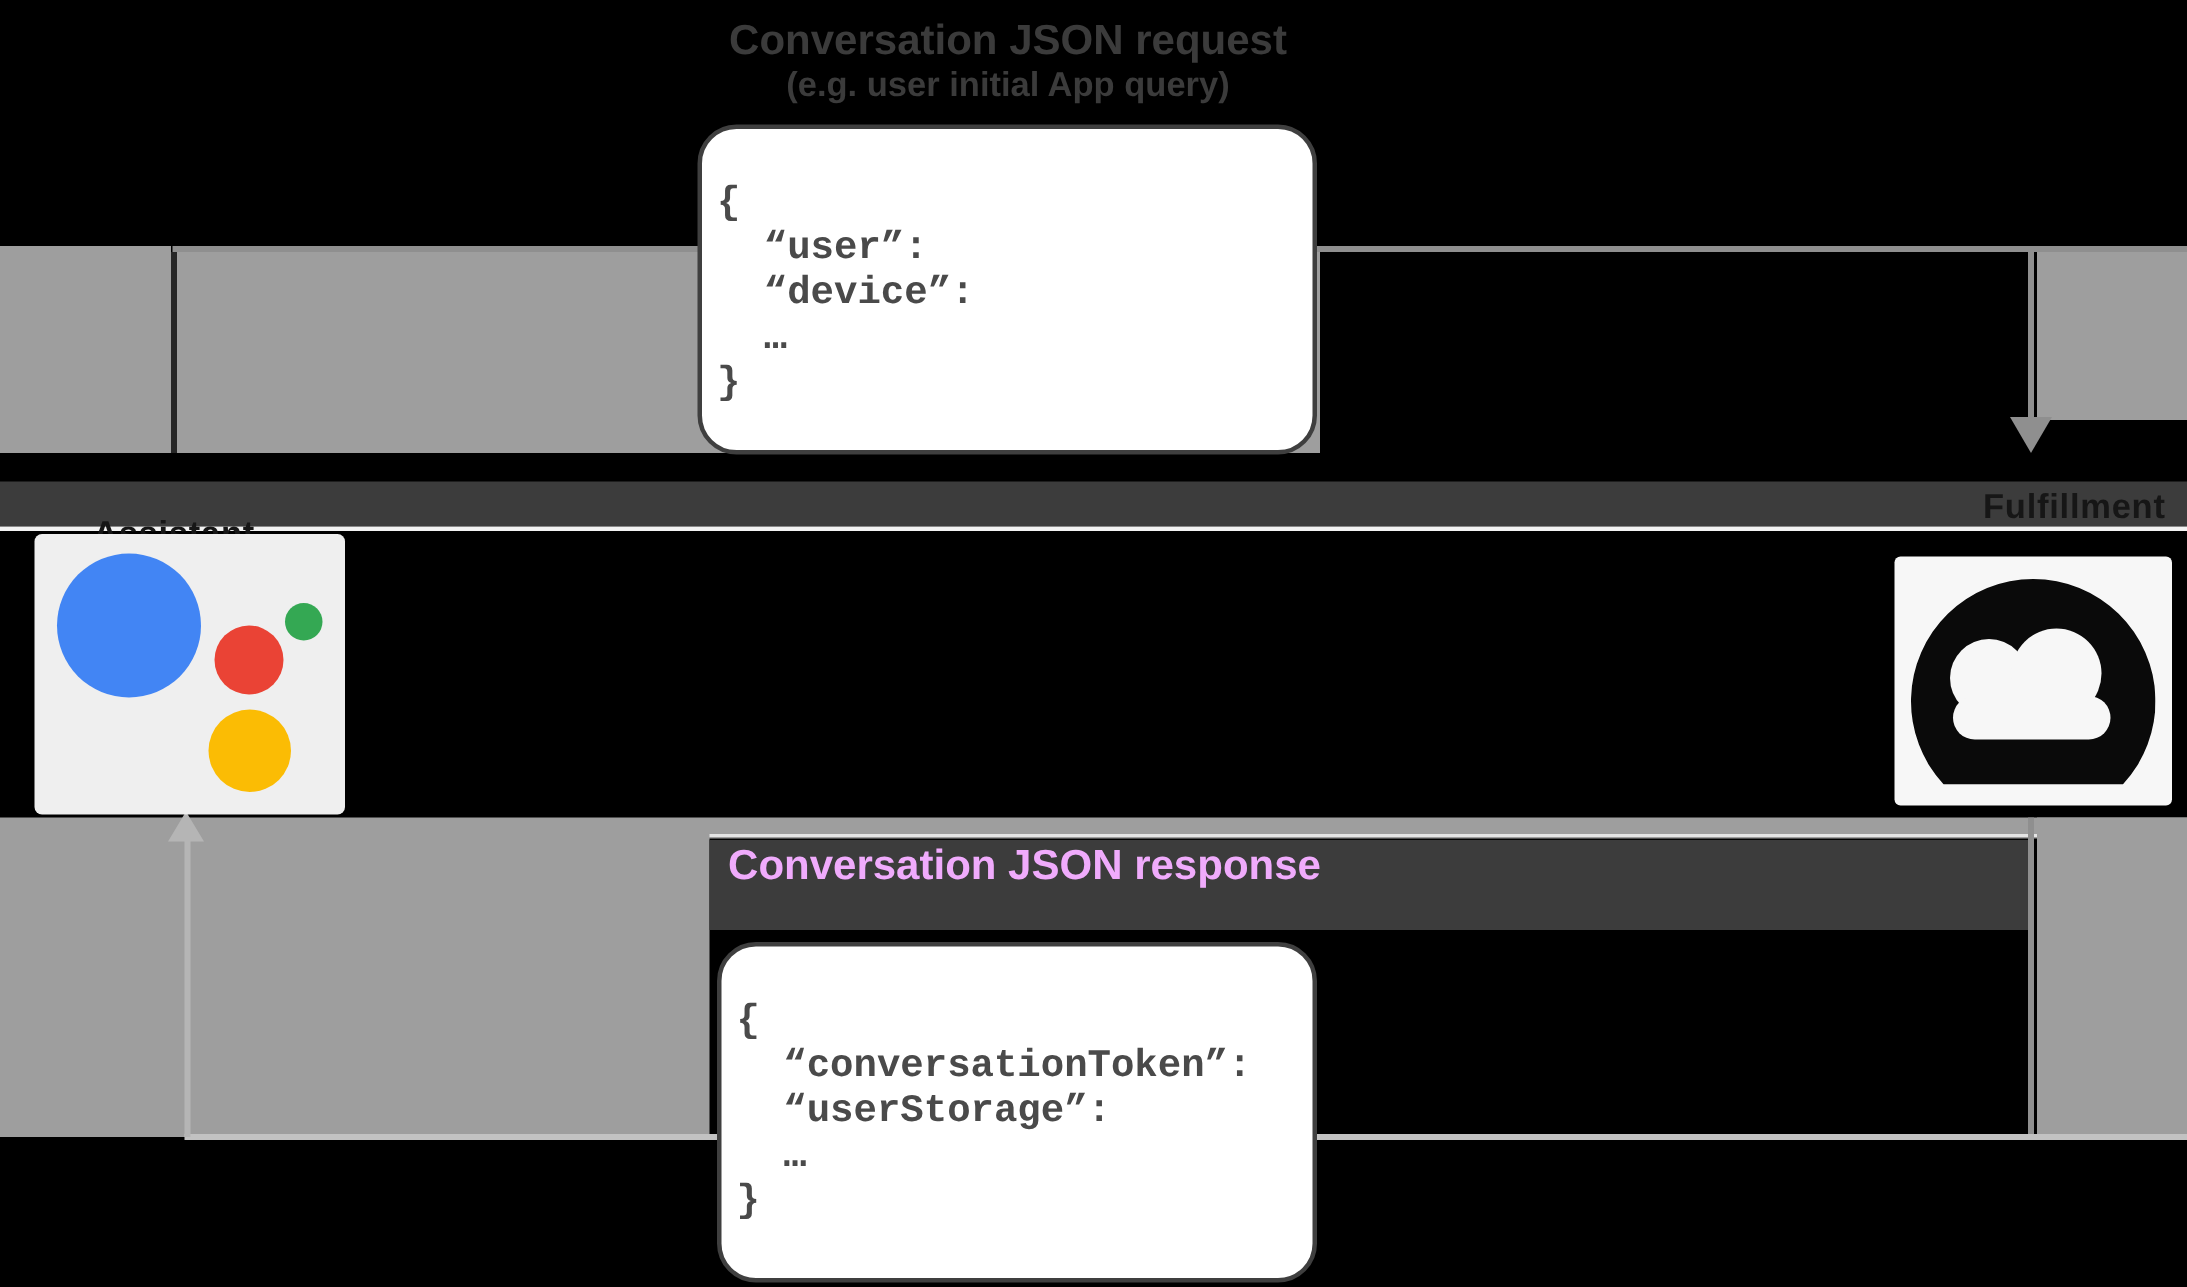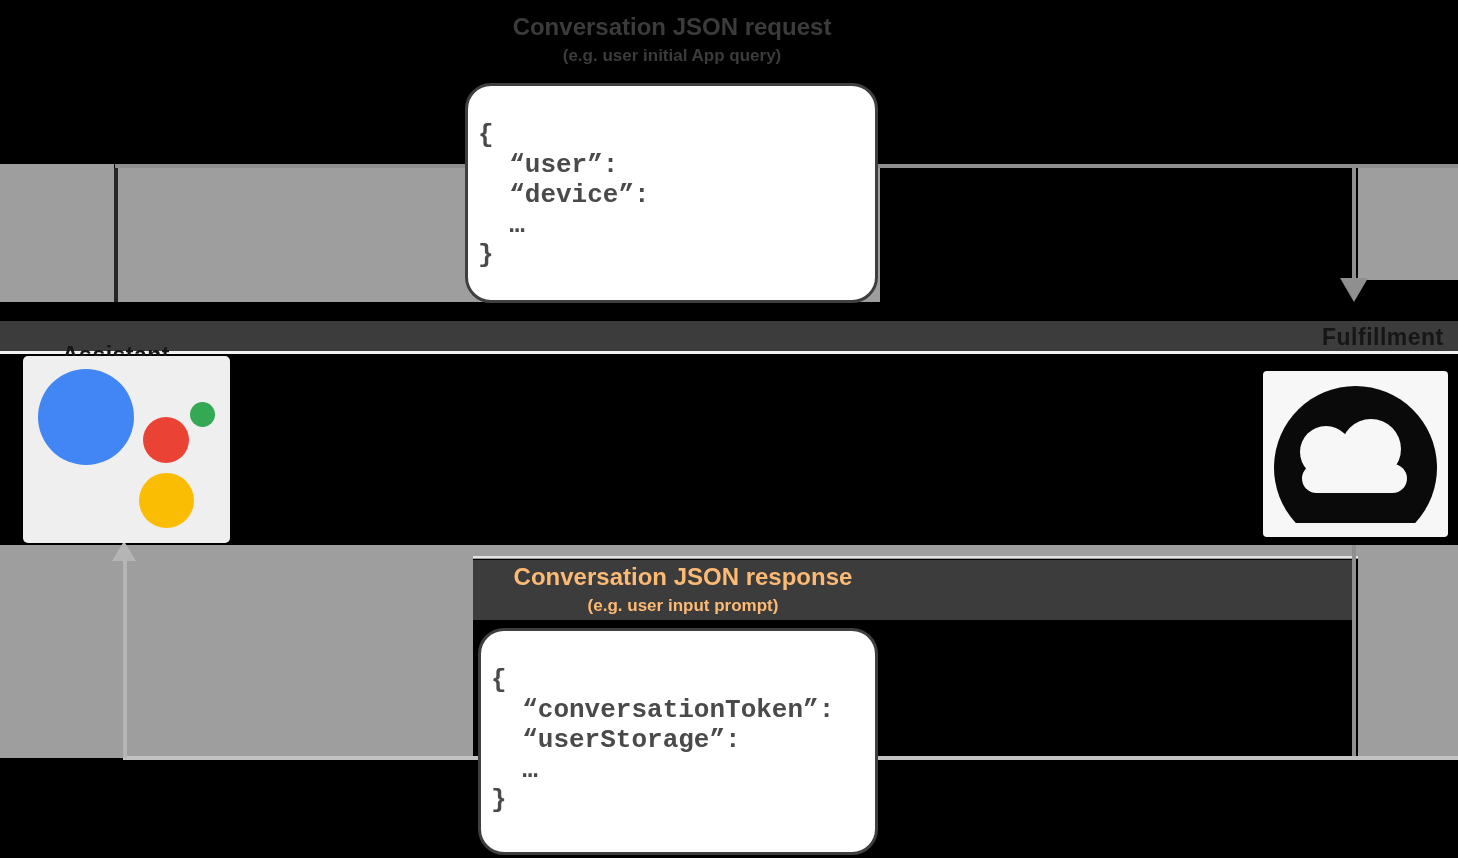--- a/index.html
+++ b/index.html
@@ -8,23 +8,23 @@
   .abs{position:absolute;}
   
   .panel{background:#9e9e9e;}
   .band{background:#3c3c3c;}
   
   .hline,.vline{background:#8f8f8f;}
   .arrow-down{width:0;height:0;border-left:14px solid transparent;border-right:14px solid transparent;border-top:24px solid #8f8f8f;}
   .arrow-up{width:0;height:0;border-left:12px solid transparent;border-right:12px solid transparent;border-bottom:20px solid #b5b5b5;}
   
   .flow-label{width:420px;text-align:center;color:#3b3b3b;font-weight:bold;}
-  .flow-label .l1{font-size:24px;line-height:30px;}
-  .flow-label .l2{font-size:17px;line-height:28px;}
-  .flow-label.on-band{color:#fdba74;}
+  .flow-label .l1{font-size:28px;line-height:30px;}
+  .flow-label .l2{font-size:23px;line-height:28px;}
+  .flow-label.on-band{color:#f0abfc;}
   .node-label{font-size:23px;font-weight:bold;color:#161616;letter-spacing:0.5px;line-height:28px;}
   
   .json-box{background:#ffffff;border:3px solid #3f3f3f;border-radius:26px;box-sizing:border-box;}
   .json-box pre{margin:0;padding:34px 0 0 10px;font-family:"Liberation Mono","DejaVu Sans Mono",monospace;
                 font-weight:bold;font-size:26px;line-height:30px;color:#4a4a4a;}
   
   .plate{background:#efefef;border-radius:5px;}
   .dot{position:absolute;border-radius:50%;}
 </style>
 </head>
@@ -88,21 +88,20 @@
       <g fill="#f7f7f7">
         <circle cx="52" cy="66" r="26"></circle>
         <circle cx="97" cy="63" r="30"></circle>
         <rect x="28" y="78" width="105" height="29" rx="14.5"></rect>
       </g>
     </svg>
   </div>
 
   <div class="abs flow-label on-band" style="left:473px;top:562px;">
     <div class="l1">Conversation JSON response</div>
-    <div class="l2">(e.g. user input prompt)</div>
   </div>
 
   <div class="abs json-box" style="left:478px;top:628px;width:400px;height:227px;">
     <pre>{
   “conversationToken”:
   “userStorage”:
   …
 }</pre>
   </div>
 

